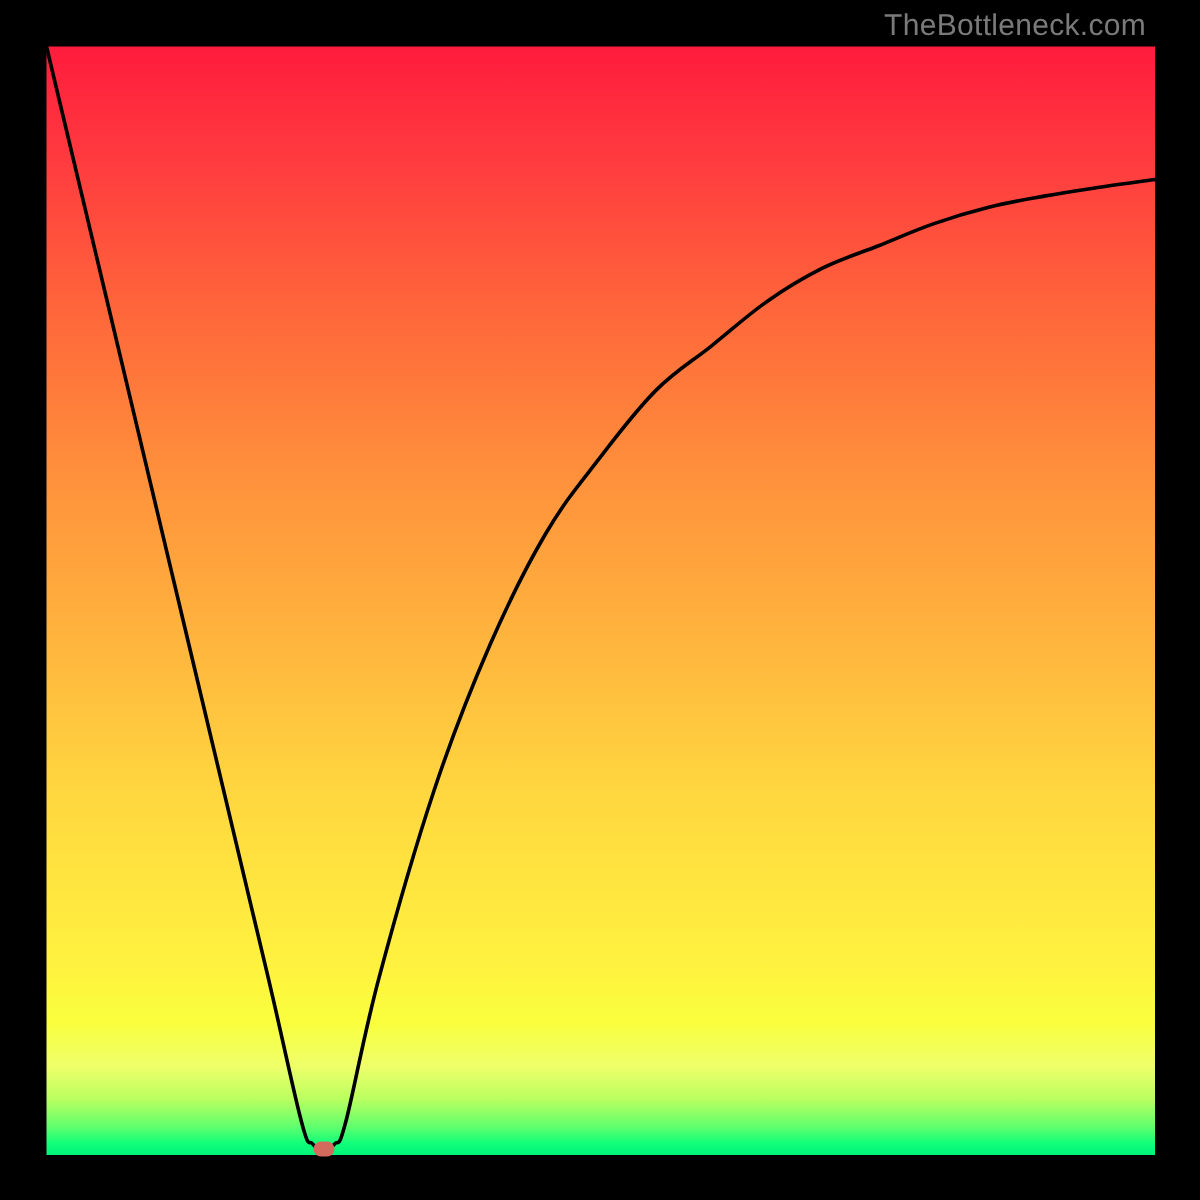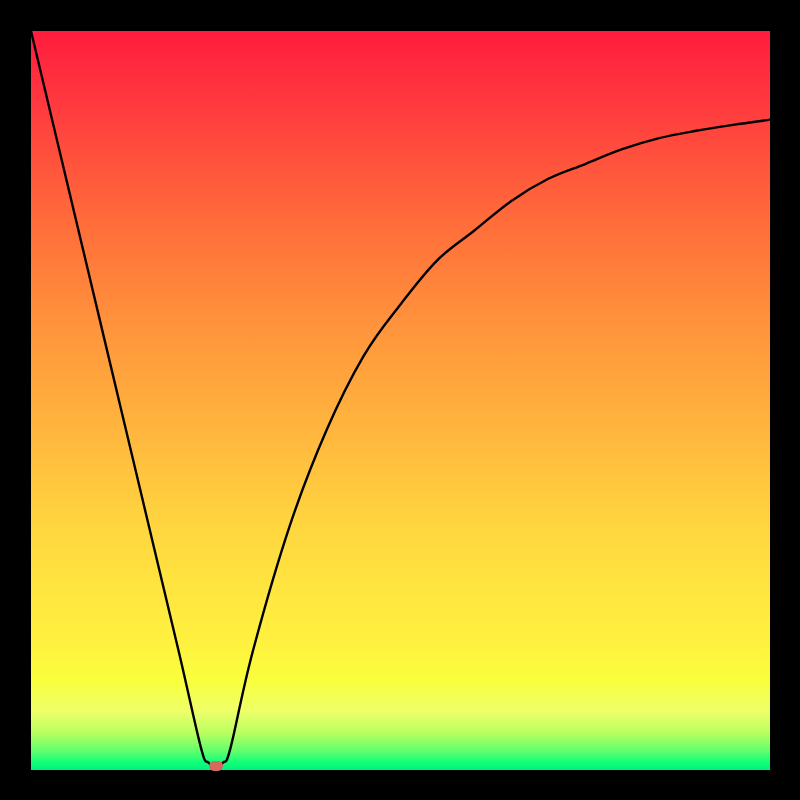--- a/index.html
+++ b/index.html
@@ -75,13 +75,14 @@
 
   <div class="plot-area">
 
     <svg class="curve" viewBox="0 0 739 739" preserveAspectRatio="none">
       <path id="curve-path" fill="none" stroke="#000" stroke-width="2.4" stroke-linecap="round" stroke-linejoin="round" d="M 0.00 0.00 C 6.65 27.93, 23.65 99.32, 36.95 155.19 C 50.25 211.06, 60.60 254.51, 73.90 310.38 C 87.20 366.25, 97.55 409.70, 110.85 465.57 C 124.15 521.44, 137.16 575.53, 147.80 620.76 C 158.44 665.99, 164.65 696.88, 169.97 716.83 C 175.29 736.78, 174.70 728.28, 177.36 731.61 C 180.02 734.94, 182.09 735.30, 184.75 735.30 C 187.41 735.30, 189.48 734.94, 192.14 731.61 C 194.80 728.28, 194.21 736.78, 199.53 716.83 C 204.85 696.88, 211.06 660.67, 221.70 620.76 C 232.34 580.85, 245.35 535.04, 258.65 495.13 C 271.95 455.22, 282.30 429.65, 295.60 399.06 C 308.90 368.47, 319.25 347.77, 332.55 325.16 C 345.85 302.55, 356.20 290.72, 369.50 273.43 C 382.80 256.14, 393.15 242.39, 406.45 229.09 C 419.75 215.79, 430.10 210.17, 443.40 199.53 C 456.70 188.89, 467.05 179.28, 480.35 169.97 C 493.65 160.66, 504.00 154.45, 517.30 147.80 C 530.60 141.15, 540.95 138.34, 554.25 133.02 C 567.55 127.70, 577.90 122.90, 591.20 118.24 C 604.50 113.58, 614.85 110.48, 628.15 107.15 C 641.45 103.83, 651.80 102.16, 665.10 99.76 C 678.40 97.37, 688.75 95.85, 702.05 93.85 C 715.35 91.86, 732.35 89.61, 739.00 88.68"></path>
     </svg>
 
     <div class="marker" id="marker" style="left: 184.75px; top: 735.305px; background: rgb(212, 106, 94);"></div>
   </div>
 
+  <div class="attribution">TheBottleneck.com</div>
 </div>
 
 </body></html>

